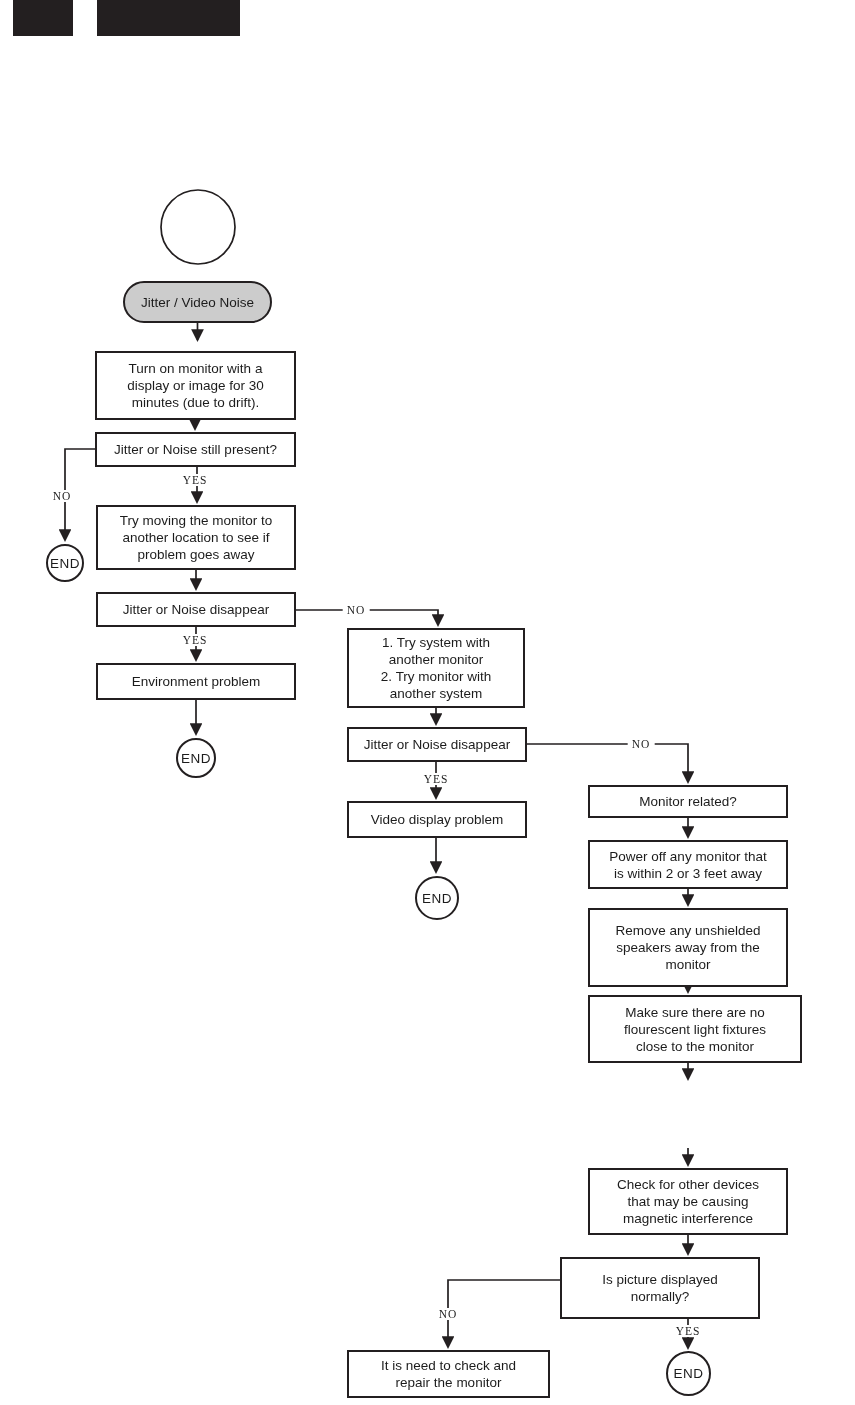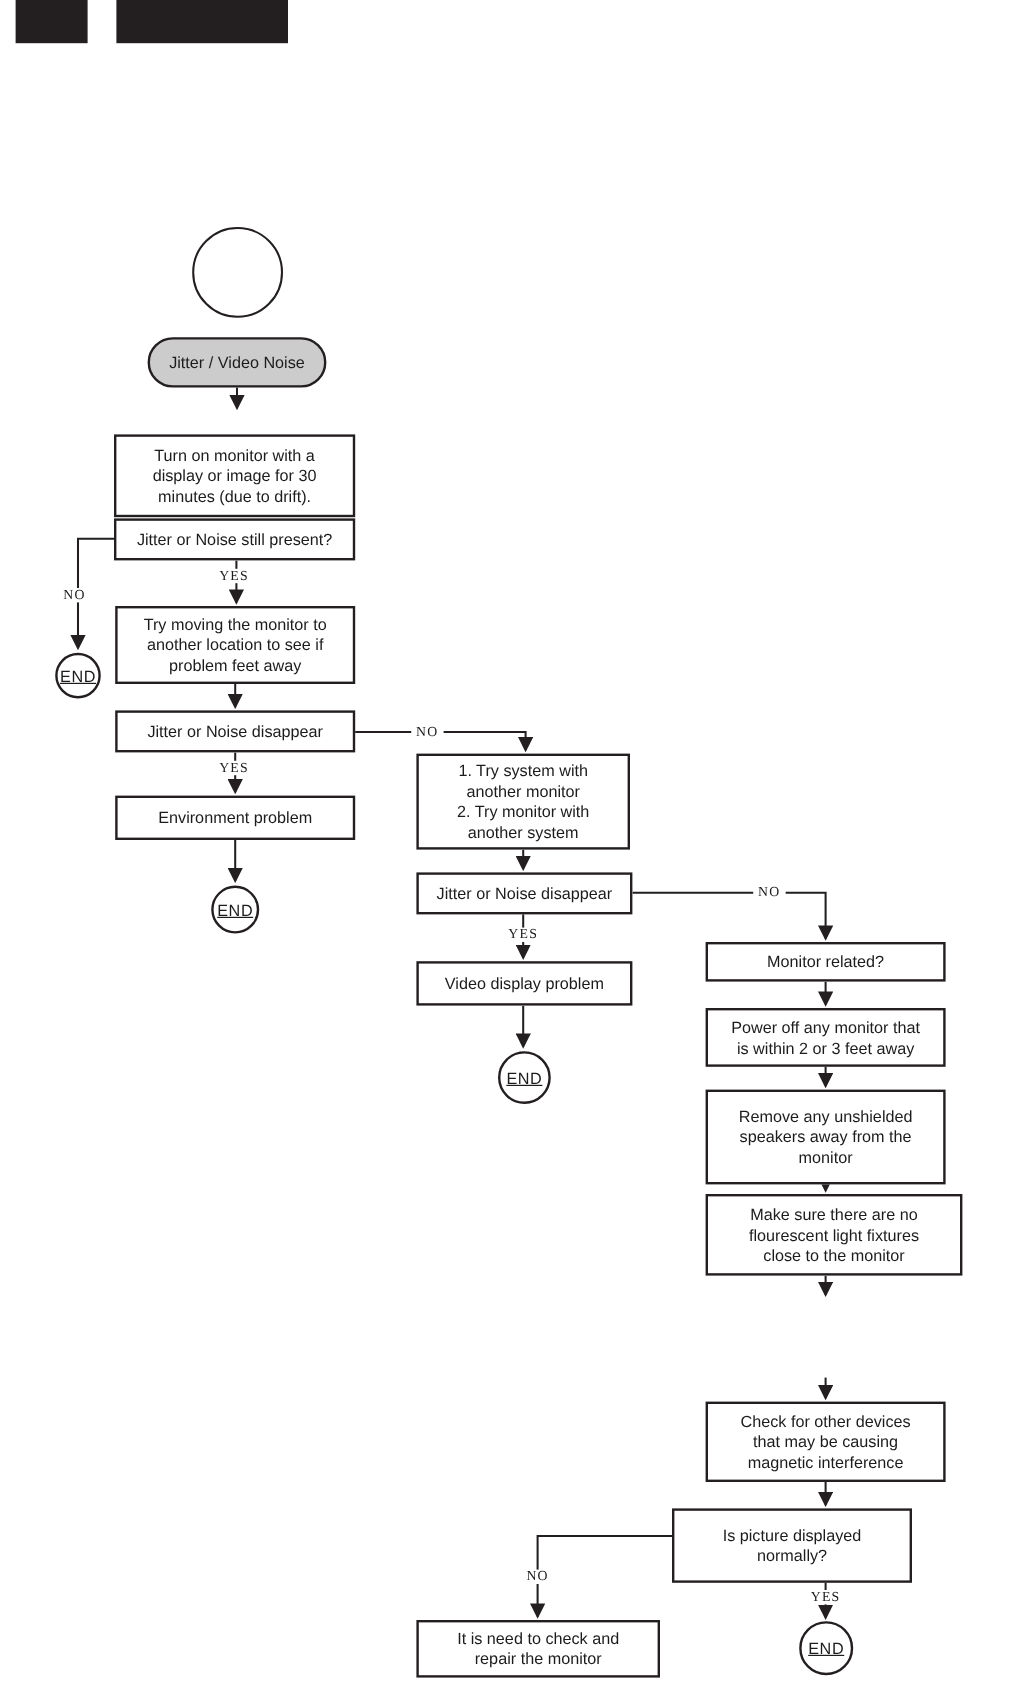--- a/index.html
+++ b/index.html
@@ -17,21 +17,21 @@
     font-size:13.5px;line-height:17px;white-space:pre-line;padding:2px 3px;
   }
   .terminator{
     position:absolute;box-sizing:border-box;border:2px solid #231f20;background:#cccccc;
     border-radius:21px;display:flex;align-items:center;justify-content:center;
     font-size:13.5px;
   }
   .end-node{
     position:absolute;box-sizing:border-box;border:2px solid #231f20;background:#ffffff;
     border-radius:50%;display:flex;align-items:center;justify-content:center;
-    font-size:13.5px;letter-spacing:0.5px;text-decoration:underline;
+    font-size:13.5px;letter-spacing:0.5px;
   }
   .edge-label{
     position:absolute;transform:translate(-50%,-50%);background:#ffffff;
     padding:0 4px;font-family:Liberation Serif, serif;font-size:11.5px;
     letter-spacing:1px;color:#1c1c1c;
   }
 </style>
 </head>
 <body>
 
@@ -66,27 +66,27 @@
       <path d="M688 1063 V1079" marker-end="url(#arrow)"></path>
       <path d="M688 1148 V1165" marker-end="url(#arrow)"></path>
       <path d="M688 1235 V1254" marker-end="url(#arrow)"></path>
       <path d="M588 1280 H448 V1347" marker-end="url(#arrow)"></path>
       <path d="M688 1307 V1348" marker-end="url(#arrow)"></path>
     </g>
   </svg>
 
   <div class="terminator" style="left:123px;top:281px;width:149px;height:42px">Jitter / Video Noise</div>
 
-  <div class="node" style="left:95px;top:362px;width:201px;height:69px">Turn on monitor with a
+  <div class="node" style="left:95px;top:351px;width:201px;height:69px">Turn on monitor with a
 display or image for 30
 minutes (due to drift).</div>
   <div class="node" style="left:95px;top:432px;width:201px;height:35px">Jitter or Noise still present?</div>
   <div class="node" style="left:96px;top:505px;width:200px;height:65px">Try moving the monitor to
 another location to see if
-problem feet away</div>
+problem goes away</div>
   <div class="node" style="left:96px;top:592px;width:200px;height:35px">Jitter or Noise disappear</div>
   <div class="node" style="left:96px;top:663px;width:200px;height:37px">Environment problem</div>
 
   <div class="node" style="left:347px;top:628px;width:178px;height:80px">1. Try system with
 another monitor
 2. Try monitor with
 another system</div>
   <div class="node" style="left:347px;top:727px;width:180px;height:35px">Jitter or Noise disappear</div>
   <div class="node" style="left:347px;top:801px;width:180px;height:37px">Video display problem</div>
 

